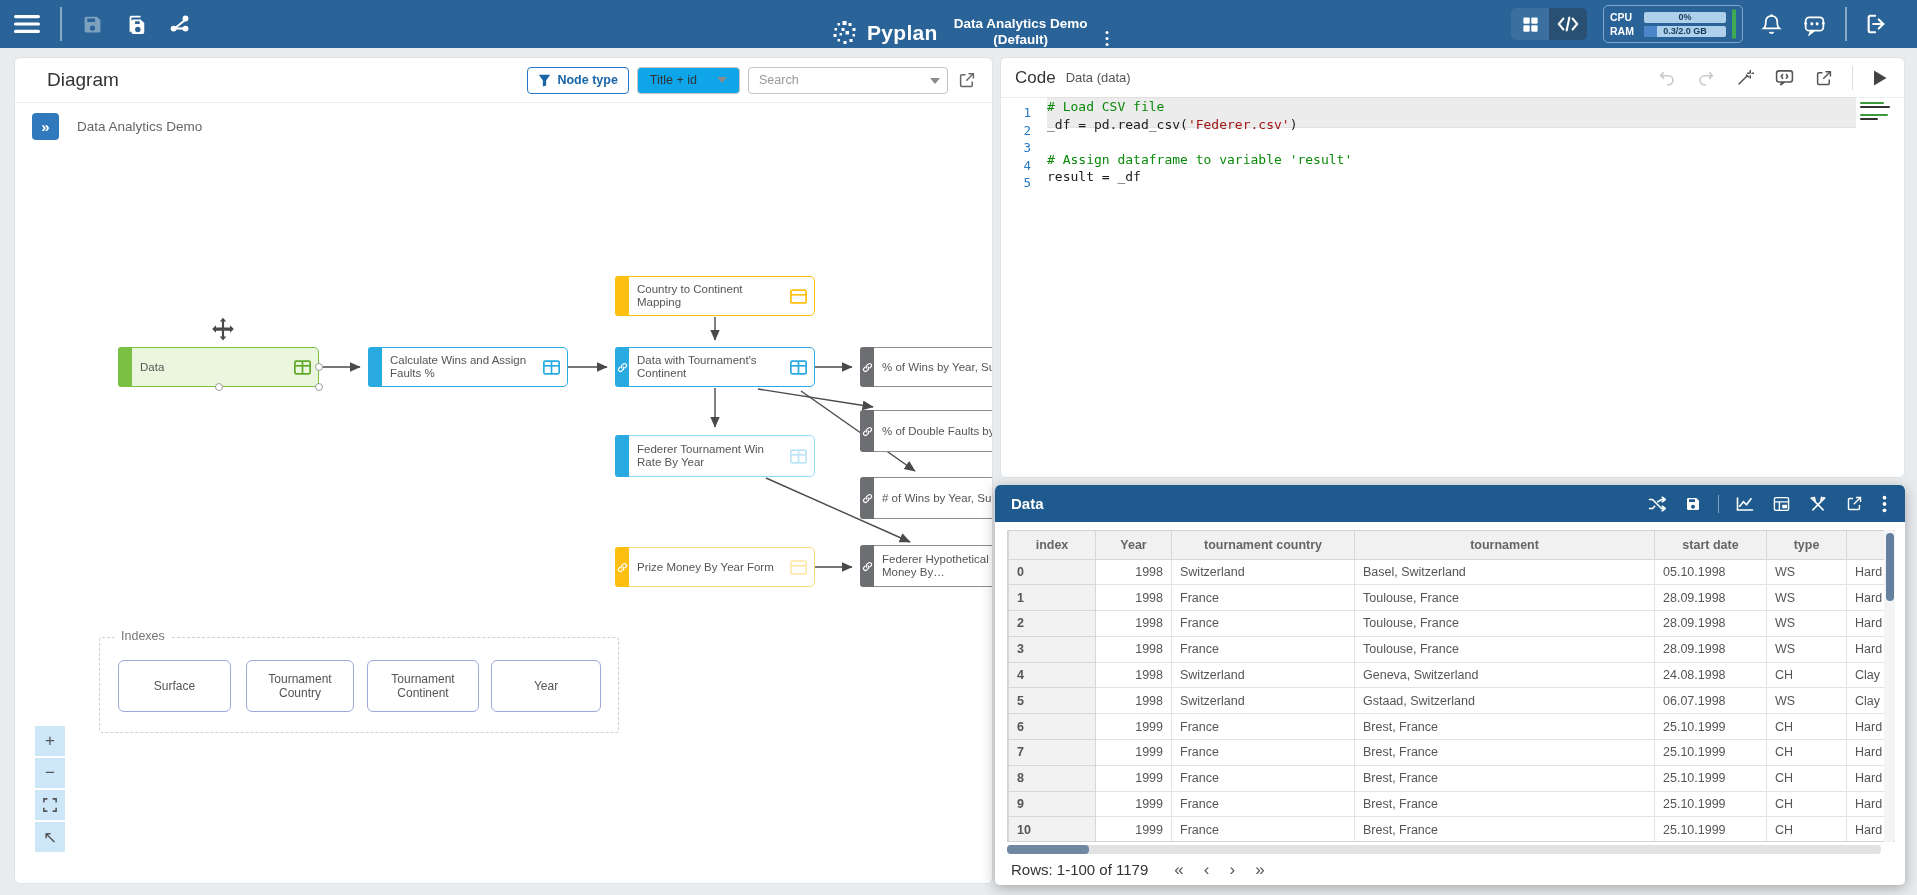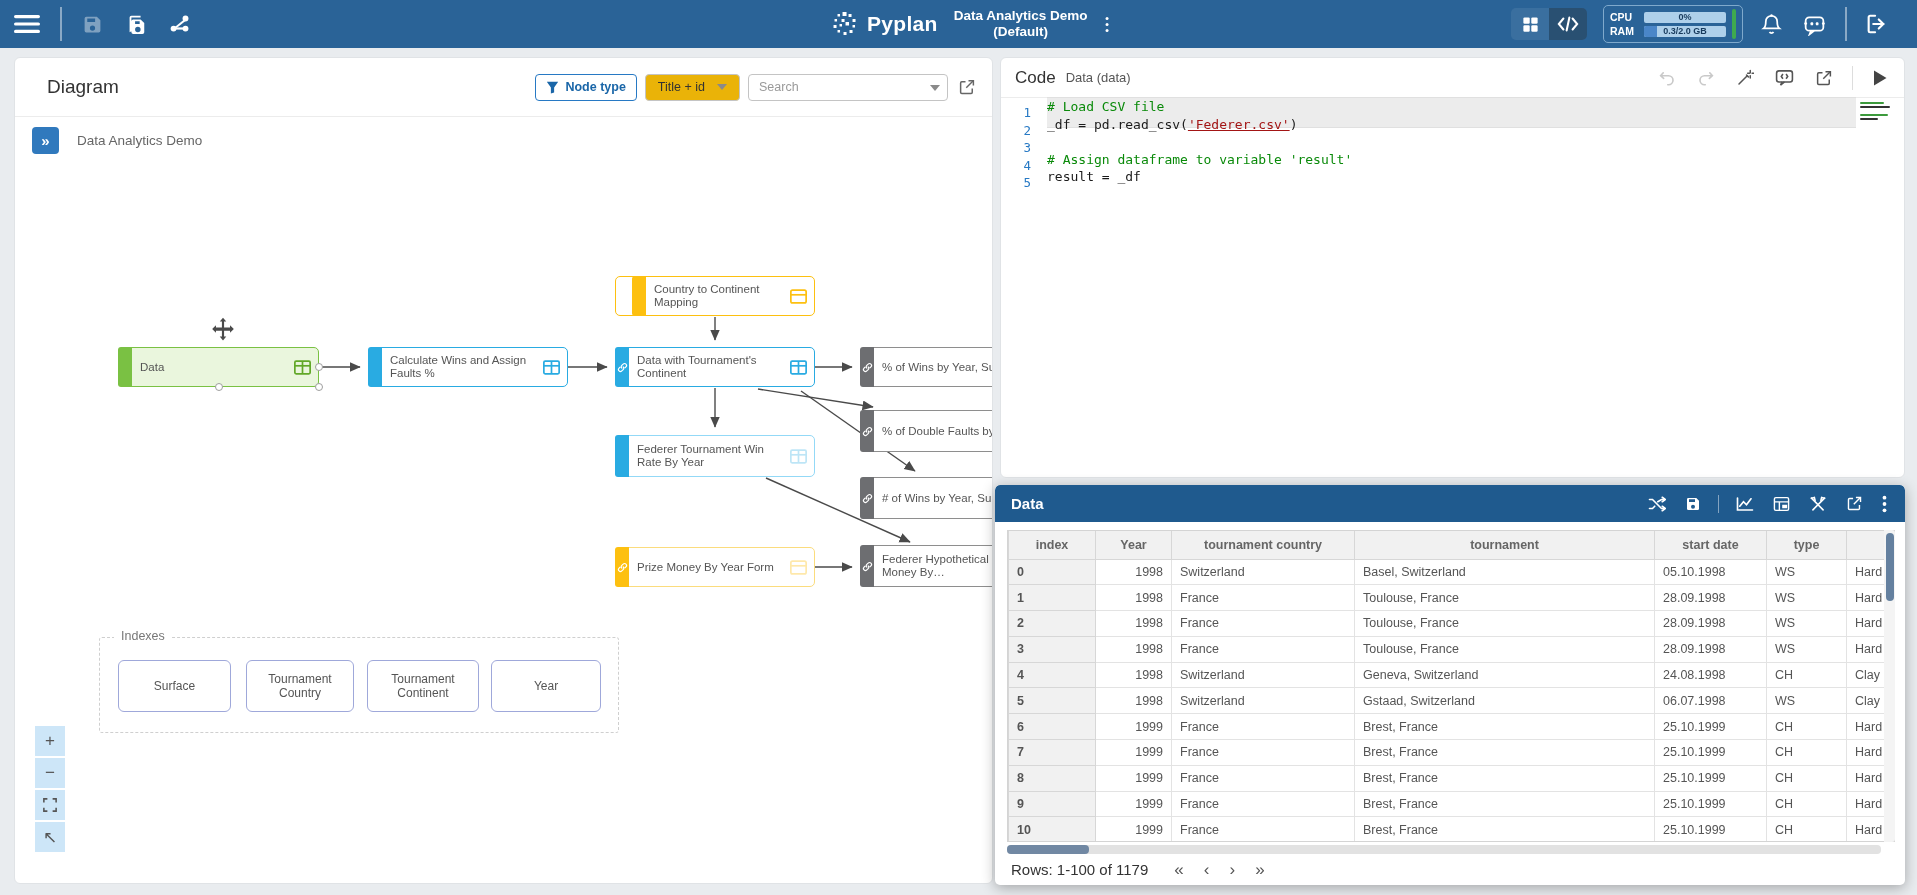--- a/index.html
+++ b/index.html
@@ -5,21 +5,21 @@
   * { margin:0; padding:0; box-sizing:border-box; }
   html,body { width:1917px; height:895px; font-family:"Liberation Sans", sans-serif; background:#e9ecef; overflow:hidden; }
 
   
   .navbar { position:absolute; left:0; top:0; width:1917px; height:48px; background:#2a6397; display:flex; align-items:center; color:#fff; z-index:50; }
   .nav-left { display:flex; align-items:center; gap:18px; padding-left:12px; }
   .nav-divider { width:2px; height:34px; background:rgba(255,255,255,.45); }
   .icon-btn { background:none; border:none; cursor:pointer; display:flex; align-items:center; justify-content:center; padding:2px; }
   .icon-btn svg { display:block; }
   .dim { opacity:.4; }
-  .nav-center { position:absolute; left:50%; top:0; height:48px; transform:translateX(-46%); display:flex; align-items:center; gap:16px; }
+  .nav-center { position:absolute; left:50%; top:0; height:48px; transform:translateX(-46%); display:flex; align-items:flex-end; gap:16px; }
   .brand { display:flex; align-items:center; gap:8px; }
   .brand-name { font-size:21px; font-weight:bold; letter-spacing:.3px; }
   .app-title { text-align:center; font-size:13.5px; font-weight:bold; line-height:16px; }
   .kebab { font-size:17px; font-weight:bold; letter-spacing:0; line-height:6px; display:flex; flex-direction:column; gap:3px; align-items:center; }
   .kebab i { width:3px; height:3px; background:#fff; border-radius:50%; display:block; }
   .nav-right { position:absolute; right:0; top:0; height:48px; display:flex; align-items:center; gap:16px; padding-right:28px; }
   .view-toggle { display:flex; border-radius:5px; overflow:hidden; background:rgba(255,255,255,.08); }
   .view-toggle .tcell { width:38px; height:32px; display:flex; align-items:center; justify-content:center; cursor:pointer; }
   .view-toggle .tcell.active { background:rgba(0,0,0,.28); }
   .meter-box { border:1px solid #7fa9cc; border-radius:5px; padding:3px 6px; display:flex; align-items:center; gap:6px; }
@@ -30,25 +30,25 @@
   .meter-fill { position:absolute; left:0; top:0; bottom:0; background:#4a86c8; }
   .meter-text { position:absolute; left:0; right:0; top:0; font-size:9px; font-weight:bold; color:#173a5c; text-align:center; line-height:11px; }
   .health-bar { width:4px; height:30px; background:#3faa4f; border-radius:2px; }
 
   
   .panel { position:absolute; background:#fff; border:1px solid #e0e3e6; border-radius:6px; }
   .panel-header { display:flex; align-items:center; padding:0 14px; border-bottom:1px solid #ececec; }
 
   
   #diagram-panel { left:14px; top:57px; width:979px; height:827px; overflow:hidden; }
-  #diagram-panel .panel-header { height:59px; gap:8px;padding-left:32px; }
+  #diagram-panel .panel-header { height:45px; gap:8px;padding-left:32px; }
   .panel-title { font-size:19px; color:#333; }
   .hdr-spacer { flex:1; }
   .btn-nodetype { display:flex; align-items:center; gap:6px; border:1px solid #2779c4; color:#1a66a8; background:#fff; border-radius:4px; height:27px; padding:0 10px; font-size:12.5px; font-weight:bold; cursor:pointer; }
-  .select-box { display:flex; align-items:center; gap:12px; border:1px solid #c4c4c4; color:#333; background:#eab308; border-radius:4px; height:27px; padding:0 12px; font-size:12.5px; cursor:pointer;text-align:right; }
+  .select-box { display:flex; align-items:center; gap:20px; border:1px solid #c4c4c4; color:#333; background:#0ea5e9; border-radius:4px; height:27px; padding:0 12px; font-size:12.5px; cursor:pointer;text-align:right; }
   .caret-down { width:0; height:0; border-left:5px solid transparent; border-right:5px solid transparent; border-top:6px solid #8a8a8a; }
   .search-wrap { position:relative; width:200px; }
   .search-wrap input { width:100%; height:27px; border:1px solid #c4c4c4; border-radius:4px; padding:0 24px 0 10px; font-size:12.5px; color:#333; font-family:"Liberation Sans", sans-serif; }
   .search-wrap input::placeholder { color:#9a9a9a; }
   .search-caret { position:absolute; right:8px; top:11px; }
   .breadcrumb-row { display:flex; align-items:center; gap:18px; padding:10px 17px 0 17px; }
   .bc-btn { width:27px; height:27px; background:#3079bd; border:none; border-radius:4px; color:#fff; font-size:15px; font-weight:bold; cursor:pointer; line-height:27px; }
   .bc-label { font-size:13.5px; color:#666; }
 
   .canvas { position:absolute; left:0; top:0; right:0; bottom:0; }
@@ -74,21 +74,21 @@
   #code-panel .panel-header { height:40px; gap:10px; }
   .code-title { font-size:17px; color:#333; }
   .code-subtitle { font-size:13px; color:#555; }
   .code-actions { margin-left:auto; display:flex; align-items:center; gap:17px; color:#555; }
   .vsep { width:1px; height:24px; background:#ddd; }
   .code-body { position:relative; font-family:"DejaVu Sans Mono", monospace; font-size:13px; padding-top:6px; }
   .cline { display:flex; height:17.5px; align-items:center; }
   .lnum { width:46px; text-align:right; padding-right:16px; color:#2779c4; font-size:12.5px; flex:0 0 auto; }
   .ltext { flex:1; white-space:pre; color:#1b1b1b; height:29px; line-height:17.5px; margin-right:48px; }
   .cline.current .ltext { background:#ececec; box-shadow:0 1px 0 #e0e0e0, 0 -1px 0 #e0e0e0; }
-  .tok-com { color:#0a8a0a; } .tok-str { color:#a31515;text-decoration:underline; } .tok-pln { color:#1b1b1b; }
+  .tok-com { color:#0a8a0a; } .tok-str { color:#a31515; } .tok-pln { color:#1b1b1b; }
   .minimap { position:absolute; right:10px; top:4px; width:34px; display:flex; flex-direction:column; gap:2px; }
   .minimap i { display:block; height:2px; border-radius:1px; }
 
   
   #data-panel { left:995px; top:485px; width:910px; height:400px; border:none; border-radius:5px; box-shadow:0 3px 14px rgba(0,0,0,.3); z-index:20; overflow:hidden; }
   .data-header { height:37px; background:#1f5a8e; border-radius:5px 5px 0 0; display:flex; align-items:center; padding:0 16px; color:#fff; }
   .data-title { font-size:15px; font-weight:bold; }
   .data-actions { margin-left:auto; display:flex; align-items:center; gap:15px; }
   .hsep { width:1px; height:18px; background:rgba(255,255,255,.45); }
   .table-zone { position:absolute; left:12px; right:10px; top:45px; height:312px; overflow:hidden; border:1px solid #d4d4d4; }
@@ -337,21 +337,21 @@
       <div class="nlabel">Calculate Wins and Assign Faults %</div>
       <svg class="nicon" width="17" height="15" viewBox="0 0 20 17">
           <g fill="none" stroke="currentColor" stroke-width="2">
             <rect x="1" y="1" width="18" height="15" rx="1.5"></rect>
             <line x1="1" y1="6.5" x2="19" y2="6.5"></line>
             <line x1="10" y1="1" x2="10" y2="16"></line>
           </g>
         </svg>
     </div>
 
-    <div class="dnode yellow" style="left:600px; top:218px; width:200px;padding-left:17px;">
+    <div class="dnode yellow" style="left:600px; top:218px; width:200px;">
       <div class="nbar"></div>
       <div class="nlabel">Country to Continent Mapping</div>
       <svg class="nicon" width="17" height="15" viewBox="0 0 20 17">
           <g fill="none" stroke="currentColor" stroke-width="2">
             <rect x="1" y="1" width="18" height="15" rx="2"></rect>
             <line x1="1" y1="6.5" x2="19" y2="6.5"></line>
           </g>
         </svg>
     </div>
 

